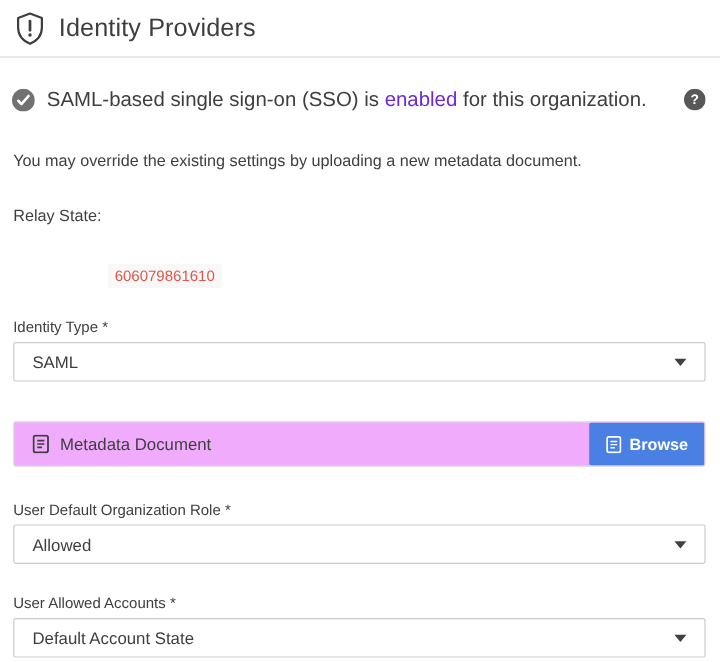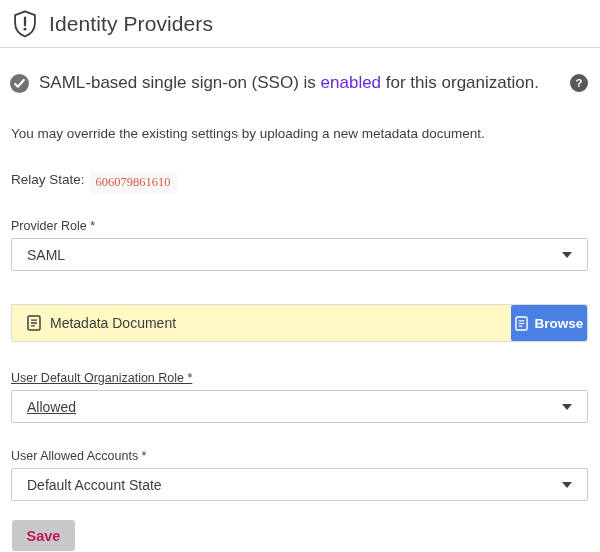--- a/index.html
+++ b/index.html
@@ -53,27 +53,28 @@
   }
 
   
   .relay-row {
     margin: 31px 12px 0 11px;
     font-size: 13.5px;
     display: flex;
     align-items: flex-start;
   }
   .relay-row code {
-    font-family: Liberation Serif, serif;
+    font-family: Liberation Sans, sans-serif;
     font-size: 12.5px;
     color: #e0564a;
     background: #f9f8f8;
     border-radius: 2px;
     padding: 3px 6px;
     margin-left: 5px;
+    margin-top: 48px;
   }
 
   
   .field { margin: 26px 12px 0 11px; }
   .field-label {
     display: block;
     font-size: 12.5px;
     color: #3e3e3e;
     margin-bottom: 5px;
   }
@@ -95,36 +96,36 @@
     border-right: 5px solid transparent;
     border-top: 6px solid #404040;
   }
 
   
   .file-row { margin: 33px 12px 0 11px; }
   .file-input {
     height: 38px;
     border: 1px solid #dcdcdc;
     border-radius: 2px;
-    background: #fef9c3;
+    background: #f0abfc;
     display: flex;
     align-items: stretch;
     overflow: hidden;
     cursor: pointer;
   }
   .file-left {
     display: flex;
     align-items: center;
     gap: 9px;
     padding-left: 15px;
     flex: 1;
   }
   .file-placeholder { font-size: 14px; color: #3e3e3e; }
   .browse-button {
-    width: 76px;
+    width: 96px;
     background: #4a80e4;
     color: #ffffff;
     border: none;
     display: flex;
     align-items: center;
     justify-content: center;
     gap: 7px;
     font-family: "Liberation Sans", sans-serif;
     font-size: 13.5px;
     font-weight: 700;
@@ -187,21 +188,21 @@
   <p class="description">You may override the existing settings by uploading a new metadata document.</p>
 
   
   <div class="relay-row">
     <span>Relay State:</span>
     <code>606079861610</code>
   </div>
 
   
   <div class="field">
-    <label class="field-label">Provider Role *</label>
+    <label class="field-label">Identity Type *</label>
     <div class="select-box">
       <span class="select-value">SAML</span>
       <span class="caret"></span>
     </div>
   </div>
 
   
   <div class="file-row">
     <div class="file-input">
       <div class="file-left">
@@ -223,21 +224,21 @@
             <line x1="4" y1="8" x2="10" y2="8" stroke="#ffffff" stroke-width="1.3"></line>
             <line x1="4" y1="10.8" x2="8" y2="10.8" stroke="#ffffff" stroke-width="1.3"></line>
           </svg>
         </span>
         <span>Browse</span>
       </button>
     </div>
   </div>
 
   
-  <div class="field" style="margin-top:29px;text-decoration:underline;">
+  <div class="field" style="margin-top:29px;">
     <label class="field-label">User Default Organization Role *</label>
     <div class="select-box">
       <span class="select-value">Allowed</span>
       <span class="caret"></span>
     </div>
   </div>
 
   
   <div class="field" style="">
     <label class="field-label">User Allowed Accounts *</label>

